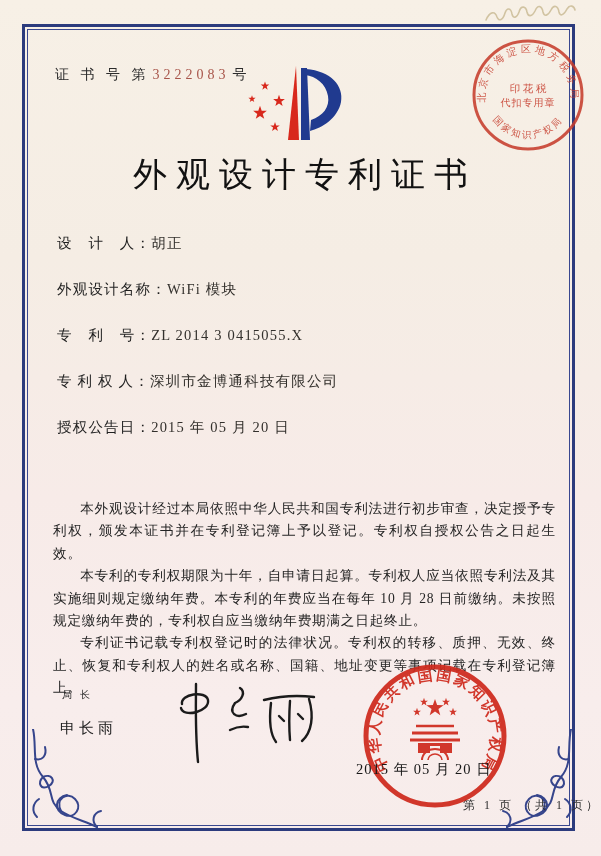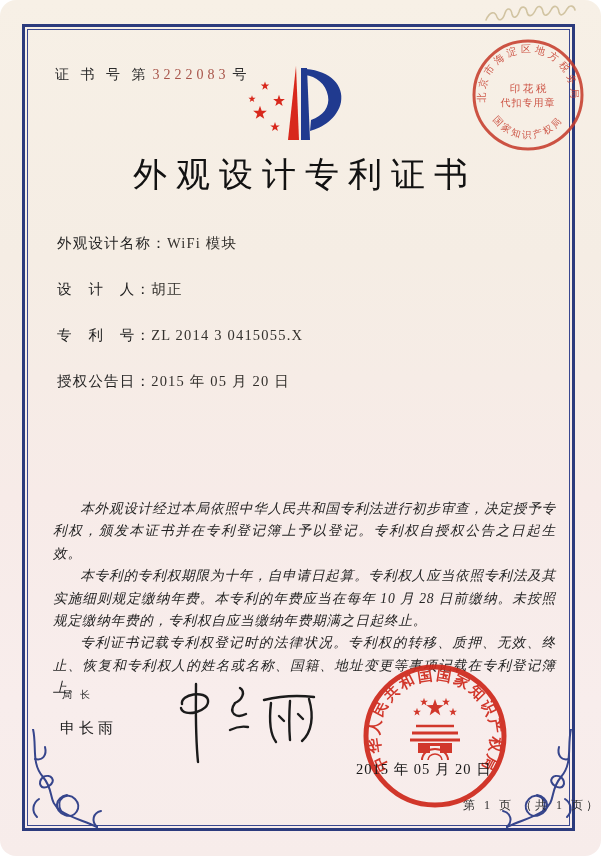--- a/index.html
+++ b/index.html
@@ -2,21 +2,20 @@
 <html><head>
 <meta charset="utf-8">
 <style>
   * { margin:0; padding:0; box-sizing:border-box; }
   html,body { width:601px; }
   body { font-family:"Liberation Serif","DejaVu Serif",serif; }
 
   .page {
     position:relative; width:601px; height:856px; overflow:hidden;
     background:linear-gradient(180deg,#f7f0e6 0%,#f5ede4 30%,#f7ebe8 58%,#f8edec 82%,#f7ecea 100%);
-    border-radius:16px;
   }
 
   .frame {
     position:absolute; left:22px; top:24px; width:553px; height:807px;
     border:3px solid #2c3b7d; z-index:1;
   }
   .frame-inner { position:absolute; inset:2px; border:1px solid #39478f; }
 
   .cert-line {
     position:absolute; left:55px; top:66px; z-index:2;
@@ -41,21 +40,21 @@
     display:flex; flex-direction:column; gap:27px;
     font-size:14.5px; letter-spacing:1.2px; color:#1f1f1f; white-space:pre;
   }
   .fields .value { color:#33302c; }
 
   .bodytext {
     position:absolute; left:53px; top:498px; width:503px; z-index:2;
     font-size:13.6px; line-height:22.4px; letter-spacing:0.8px;
     text-align:justify; color:#242424;
   }
-  .bodytext p { text-indent:2em; margin:0;font-style:italic; }
+  .bodytext p { text-indent:2em; margin:0; }
 
   .signer-title { position:absolute; left:62px; top:688px; font-size:10px; letter-spacing:8px; color:#222; z-index:2; }
   .signer-name  { position:absolute; left:60px; top:719px; font-size:15px; letter-spacing:4px; color:#222; z-index:2;text-align:right; }
 
   .signature { position:absolute; left:172px; top:670px; width:155px; height:98px; z-index:2; }
 
   .office-seal { position:absolute; left:360px; top:661px; width:150px; height:150px; z-index:3; opacity:.93; }
   .seal-date {
     position:absolute; left:356px; top:760px; z-index:4;
     font-size:14.5px; letter-spacing:1px; color:#181818; white-space:pre;
@@ -117,23 +116,24 @@
       <textPath href="#taxTop">北京市海淀区地方税务局</textPath>
     </text>
     <text font-size="9.5" fill="#c63c2c" style="letter-spacing:2.2px">
       <textPath href="#taxBot">国家知识产权局</textPath>
     </text>
     <text x="61" y="58" text-anchor="middle" font-size="10.5" fill="#c63c2c">印 花 税</text>
     <text x="61" y="72" text-anchor="middle" font-size="10" fill="#c63c2c" style="letter-spacing:1px">代扣专用章</text>
   </svg>
 
   <div class="fields">
+    <div><span>设　计　人：</span><span class="value">胡正</span></div>
     <div><span>外观设计名称：</span><span class="value">WiFi 模块</span></div>
-    <div><span>设　计　人：</span><span class="value">胡正</span></div>
     <div><span>专　利　号：</span><span class="value">ZL 2014 3 0415055.X</span></div>
+    <div><span>专 利 权 人：</span><span class="value">深圳市金博通科技有限公司</span></div>
     <div><span>授权公告日：</span><span class="value">2015 年 05 月 20 日</span></div>
   </div>
 
   <div class="bodytext">
     <p>本外观设计经过本局依照中华人民共和国专利法进行初步审查，决定授予专利权，颁发本证书并在专利登记簿上予以登记。专利权自授权公告之日起生效。</p>
     <p>本专利的专利权期限为十年，自申请日起算。专利权人应当依照专利法及其实施细则规定缴纳年费。本专利的年费应当在每年 10 月 28 日前缴纳。未按照规定缴纳年费的，专利权自应当缴纳年费期满之日起终止。</p>
     <p>专利证书记载专利权登记时的法律状况。专利权的转移、质押、无效、终止、恢复和专利权人的姓名或名称、国籍、地址变更等事项记载在专利登记簿上。</p>
   </div>
 
   <div class="signer-title">局长</div>

